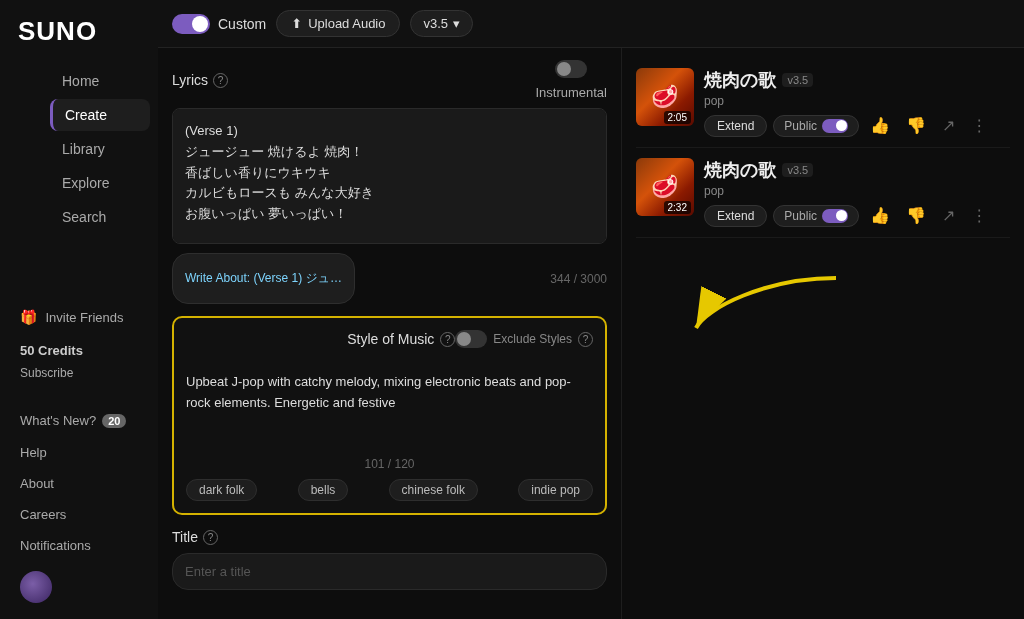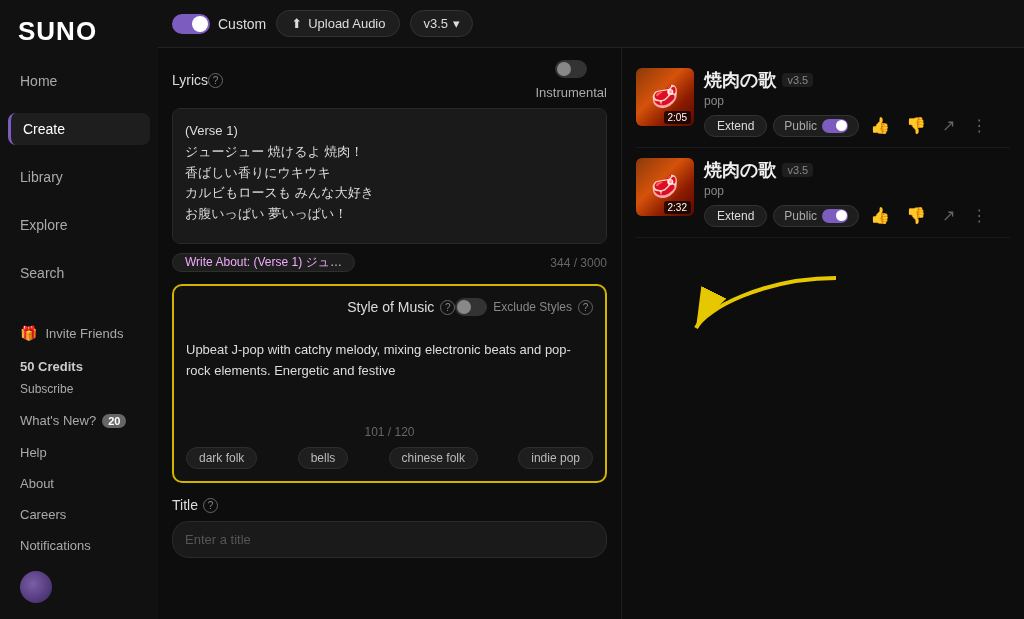--- a/index.html
+++ b/index.html
@@ -27,22 +27,23 @@
     .sidebar-logo {
       padding: 16px 18px 18px;
       font-size: 26px;
       font-weight: 800;
       color: #fff;
       letter-spacing: 1px;
     }
     .sidebar-nav {
       display: flex;
       flex-direction: column;
-      gap: 16px;
+      gap: 2px;
       padding: 0 8px;
+      margin-left: 42px;
     }
     .sidebar-nav-item {
       padding: 8px 12px;
       border-radius: 8px;
       cursor: pointer;
       color: #aaa;
       font-size: 14px;
       font-weight: 500;
     }
     .sidebar-nav-item.active {
@@ -81,20 +82,21 @@
     }
     .whats-new {
       display: flex;
       align-items: center;
       gap: 6px;
       padding: 7px 12px;
       border-radius: 8px;
       cursor: pointer;
       color: #aaa;
       font-size: 13px;
+      margin-top: 16px;
     }
     .badge {
       background: #666;
       color: #fff;
       border-radius: 10px;
       padding: 1px 6px;
       font-size: 11px;
       font-weight: 600;
     }
     .sidebar-link {
@@ -209,20 +211,21 @@
 
     .lyrics-header {
       display: flex;
       align-items: center;
       justify-content: space-between;
       margin-bottom: 8px;
     }
     .lyrics-label {
       display: flex;
       align-items: center;
+      gap: 5px;
       font-size: 14px;
       font-weight: 500;
       color: #ddd;
     }
     .help-icon {
       width: 15px;
       height: 15px;
       border-radius: 50%;
       border: 1px solid #666;
       display: inline-flex;
@@ -281,22 +284,22 @@
     .lyrics-footer {
       display: flex;
       align-items: center;
       justify-content: space-between;
       margin-top: 6px;
     }
     .write-about-btn {
       background: #1e1e1e;
       border: 1px solid #2e2e2e;
       border-radius: 16px;
-      padding: 0 12px;
-      color: #f0abfc;
+      padding: 16px 12px;
+      color: #7dd3fc;
       font-size: 12px;
       cursor: pointer;
     }
     .char-count {
       font-size: 12px;
       color: #666;
     }
 
     
     .style-box {

